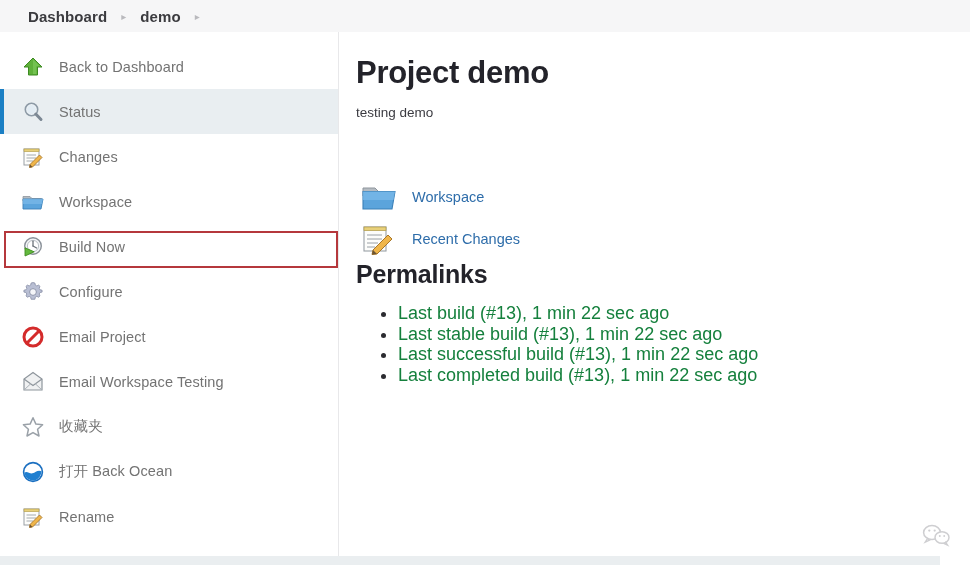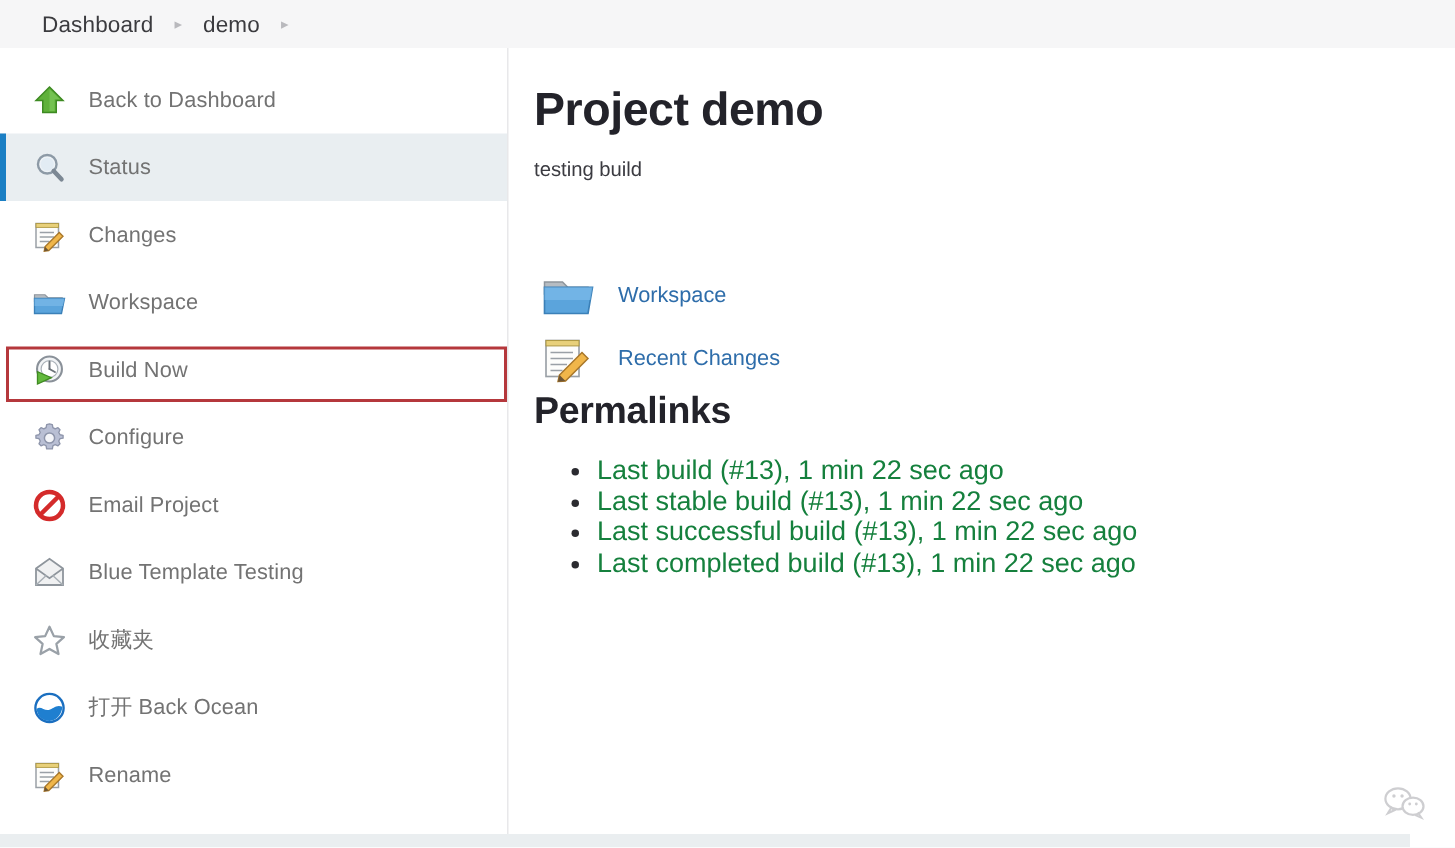--- a/index.html
+++ b/index.html
@@ -26,21 +26,21 @@
     top: 0; left: 0;
     width: 970px;
     height: 32px;
     background: #f6f6f7;
     display: flex;
     align-items: center;
     padding-left: 28px;
   }
   .crumb {
     font-size: 15px;
-    font-weight: normal;
+    font-weight: bold;
     color: #3b3b3f;
     letter-spacing: 0.1px;
     white-space: nowrap;
   }
   .crumb-sep {
     color: #b9b9bd;
     font-size: 10px;
     margin: 0 14px;
     line-height: 1;
     transform: translateY(1px);
@@ -299,21 +299,21 @@
     </div>
 
     <div class="side-item">
       <span class="side-icon">
         <svg width="24" height="24" viewBox="0 0 24 24">
           <path d="M3 20 L3 9 L12 2.5 L21 9 L21 20 Z" fill="#f0f1f2" stroke="#8e959c" stroke-width="1.2"></path>
           <path d="M3 9 L12 15.5 L21 9" fill="none" stroke="#8e959c" stroke-width="1.1"></path>
           <path d="M3 20 L10 13.5 M21 20 L14 13.5" stroke="#a9b0b6" stroke-width="1"></path>
         </svg>
       </span>
-      <span class="side-label">Blue Template Testing</span>
+      <span class="side-label">Email Workspace Testing</span>
     </div>
 
     <div class="side-item">
       <span class="side-icon">
         <svg width="24" height="24" viewBox="0 0 24 24">
           <path d="M12 2.8 L14.9 9.1 L21.6 9.8 L16.6 14.3 L18 21 L12 17.6 L6 21 L7.4 14.3 L2.4 9.8 L9.1 9.1 Z" fill="none" stroke="#9aa1a8" stroke-width="1.5" stroke-linejoin="round"></path>
         </svg>
       </span>
       <span class="side-label">收藏夹</span>
     </div>
@@ -341,21 +341,21 @@
         </svg>
       </span>
       <span class="side-label">Rename</span>
     </div>
 
     <div class="annot-box"></div>
   </div>
 
   <div class="main">
     <h1 class="page-title">Project demo</h1>
-    <div class="page-desc">testing build</div>
+    <div class="page-desc">testing demo</div>
 
     <div class="link-block">
 
       <div class="big-link">
         <span class="bl-icon">
           <svg width="36" height="30" viewBox="0 0 36 30">
             <path d="M2 6 L14 6 L17.5 9.5 L31 9.5 L31 14 L2 14 Z" fill="#b6bcc2" stroke="#8e959c" stroke-width="1"></path>
             <path d="M2 9.5 L34 9.5 L31 27 L2 27 Z" fill="#5ba4dc" stroke="#3b80b8" stroke-width="1.1"></path>
             <path d="M2 9.5 L34 9.5 L32.5 18 L2 18 Z" fill="#7cbaea" opacity="0.7"></path>
           </svg>

